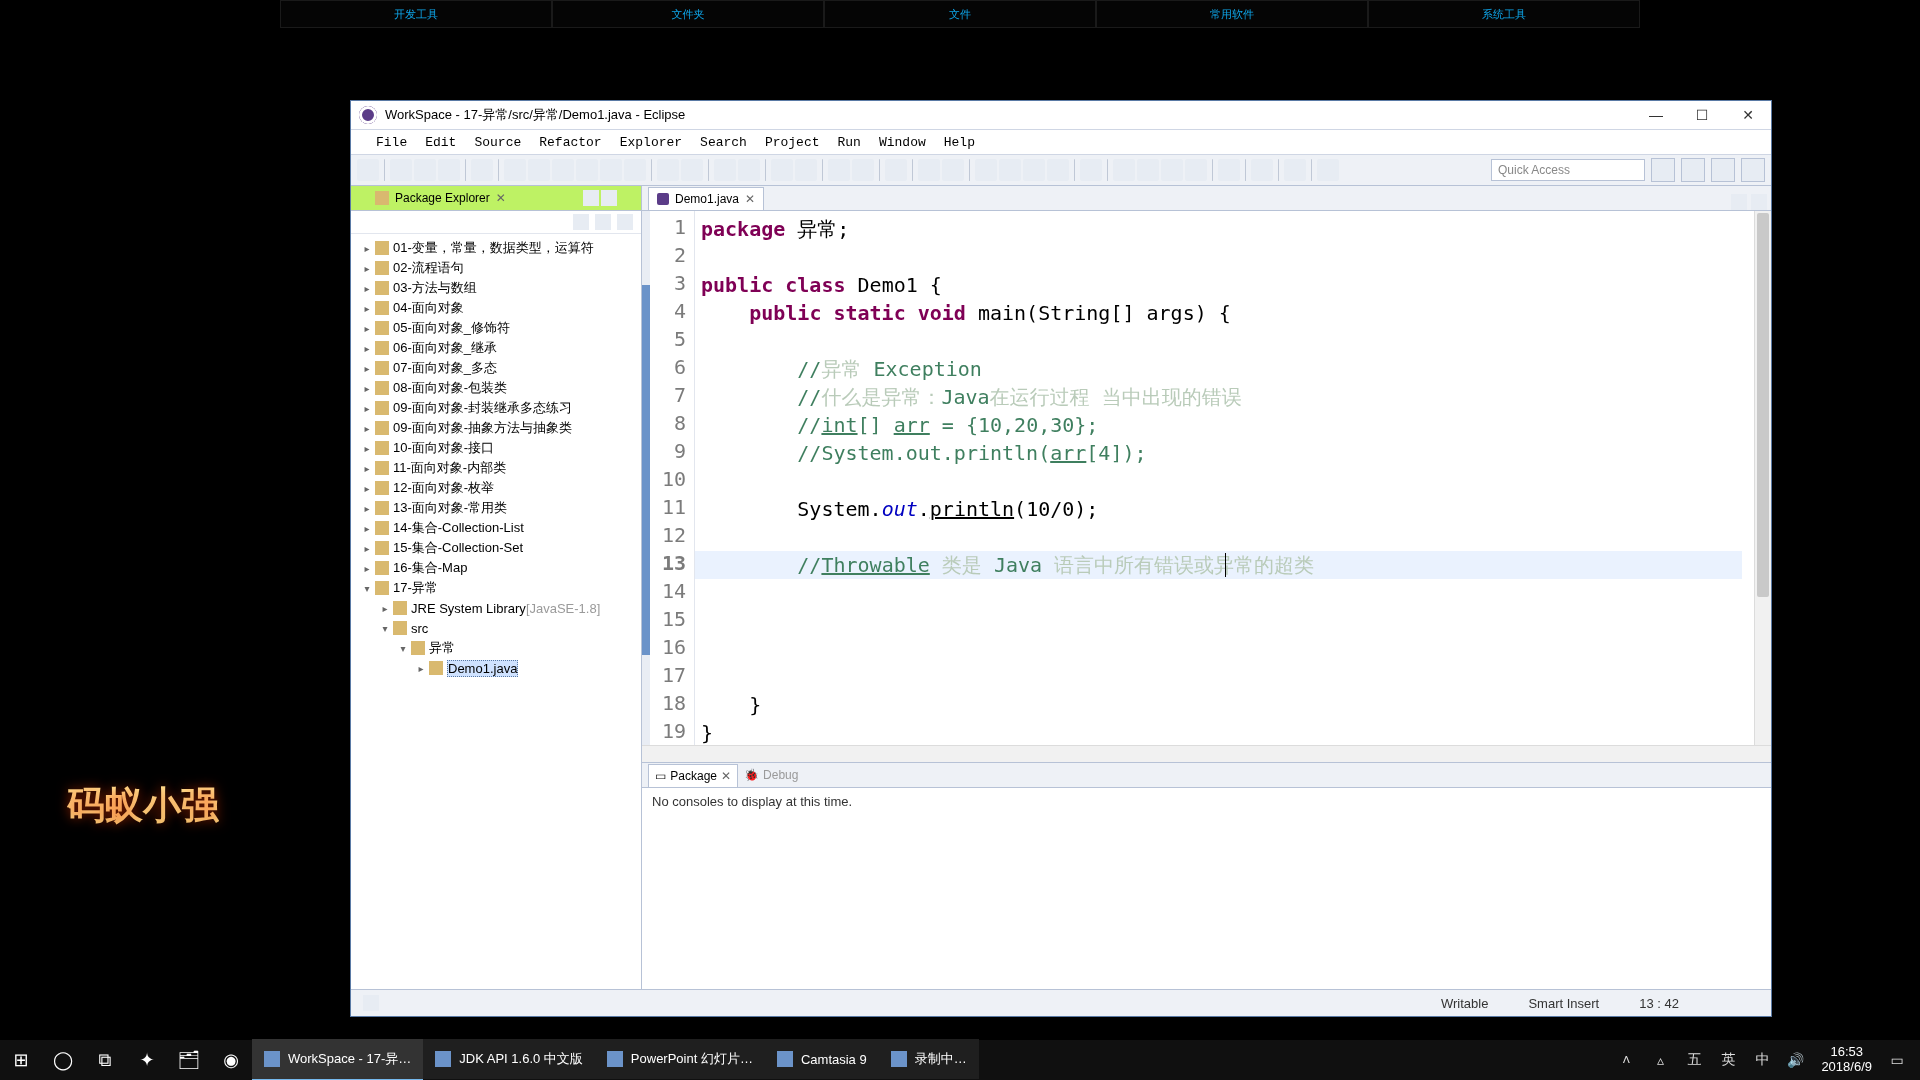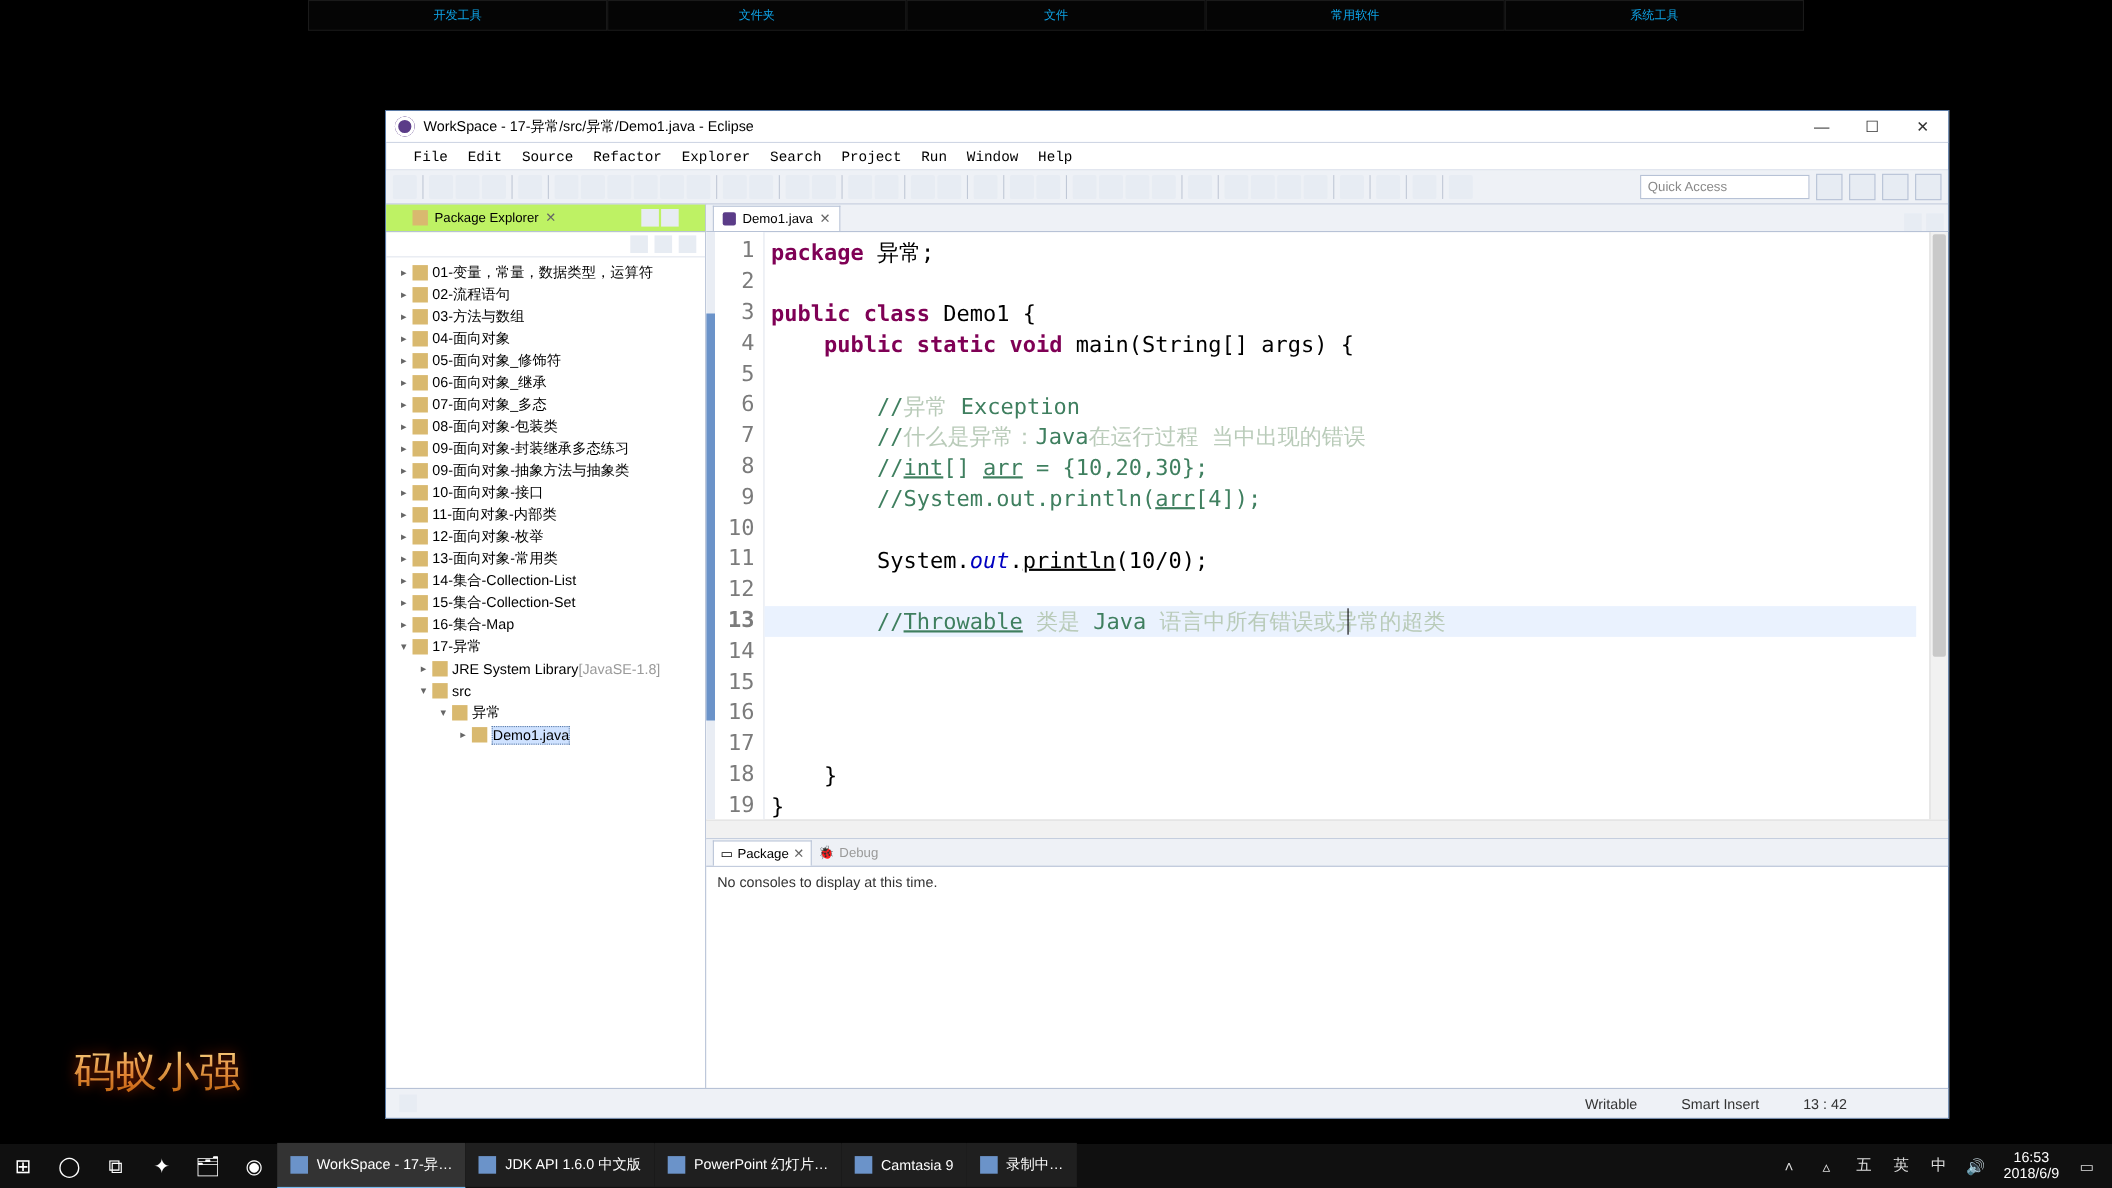--- a/index.html
+++ b/index.html
@@ -2,21 +2,21 @@
 <html><head>
 <meta charset="utf-8">
 <style>
   html,body{margin:0;padding:0;width:1920px;height:1080px;background:#000;font-family:"Microsoft YaHei","Segoe UI",Tahoma,sans-serif;overflow:hidden;}
   .desktop{position:relative;width:1920px;height:1080px;}
   
   .dock{position:absolute;top:0;left:0;right:0;height:36px;display:flex;justify-content:center;}
   .dock-inner{display:flex;}
   .dock-item{width:270px;height:26px;line-height:26px;color:#0ea5e9;font-size:11px;text-align:center;border:1px solid #1a1a1a;background:#050505;}
   
-  .logo{position:absolute;left:18px;bottom:80px;width:250px;height:220px;color:#e07b29;font-size:38px;font-weight:normal;display:flex;align-items:flex-end;justify-content:center;}
+  .logo{position:absolute;left:18px;bottom:80px;width:250px;height:220px;color:#e07b29;font-size:38px;font-weight:bold;display:flex;justify-content:center;}
   .logo span{background:linear-gradient(#ffeb99,#b35900);-webkit-background-clip:text;color:transparent;text-shadow:0 0 12px rgba(255,60,0,0.55);}
   
   .eclipse{position:absolute;left:350px;top:100px;width:1420px;height:915px;background:#fff;border:1px solid #5a7aa5;box-shadow:0 0 8px rgba(0,0,0,.4);}
   .titlebar{height:28px;background:#fff;display:flex;align-items:center;font-size:13px;color:#000;border-bottom:1px solid #cfd6e4;}
   .titlebar .ico{width:18px;height:18px;margin:0 8px;background:#5b3c88;border-radius:50%;box-shadow:inset 0 0 0 3px #fff,inset 0 0 0 5px #5b3c88;}
   .titlebar .spacer{flex:1;}
   .winbtn{width:46px;height:28px;display:flex;align-items:center;justify-content:center;font-size:14px;color:#333;}
   .menubar{height:24px;display:flex;align-items:center;font-size:13px;border-bottom:1px solid #cfd6e4;padding-left:16px;font-family:Liberation Mono, monospace;}
   .menubar span{padding:0 9px;}
   .toolbar{height:30px;background:#eef1f6;border-bottom:1px solid #b7c2d6;display:flex;align-items:center;padding:0 6px;gap:2px;}

